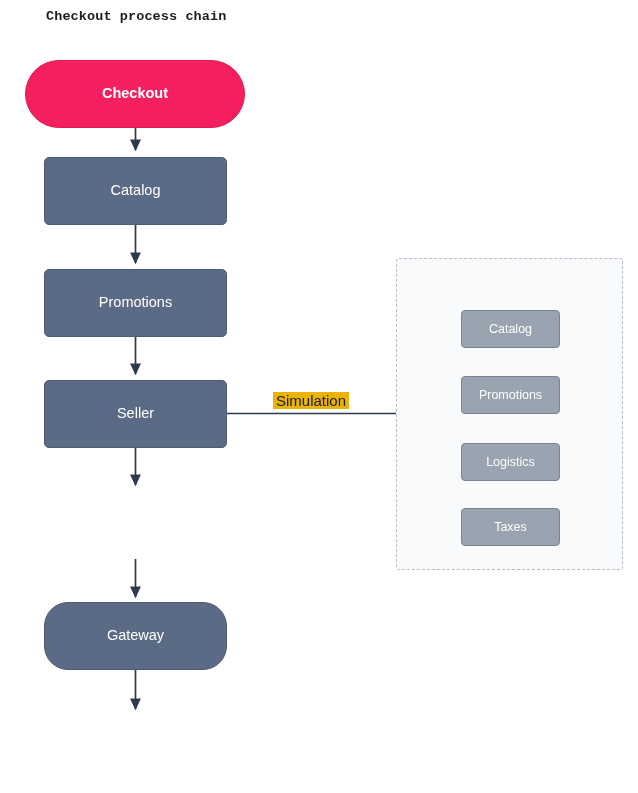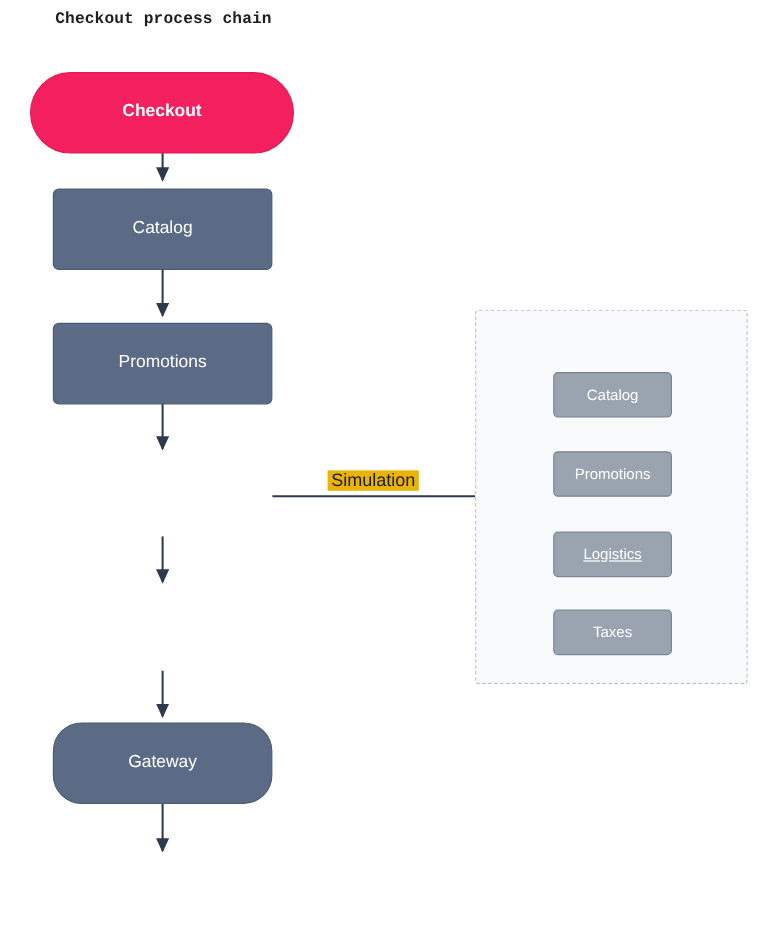--- a/index.html
+++ b/index.html
@@ -152,28 +152,29 @@
 
   <div class="chain-title" id="main-title">Checkout process chain</div>
 
 
   <div class="node node-stadium" style="top:44px;margin-top:16px;">Checkout</div>
 
   <div class="node node-rect" style="top:157px;">Catalog</div>
 
   <div class="node node-rect" style="top:269px;">Promotions</div>
 
+  <div class="node node-rect" style="top:380px;">Seller</div>
 
 
   <div class="node node-rect" style="top:602px;border-radius:24px;">Gateway</div>
 
 
   <div class="edge-label" id="label-simulation">Simulation</div>
 
   <div class="node node-sub" style="top:310px;">Catalog</div>
 
   <div class="node node-sub" style="top:376px;">Promotions</div>
 
-  <div class="node node-sub" style="top:443px;text-decoration:underline;">Logistics</div>
+  <div class="node node-sub" style="top:443px;">Logistics</div>
 
   <div class="node node-sub" style="top:508px;">Taxes</div>
 
 </div>
 
 </body></html>

